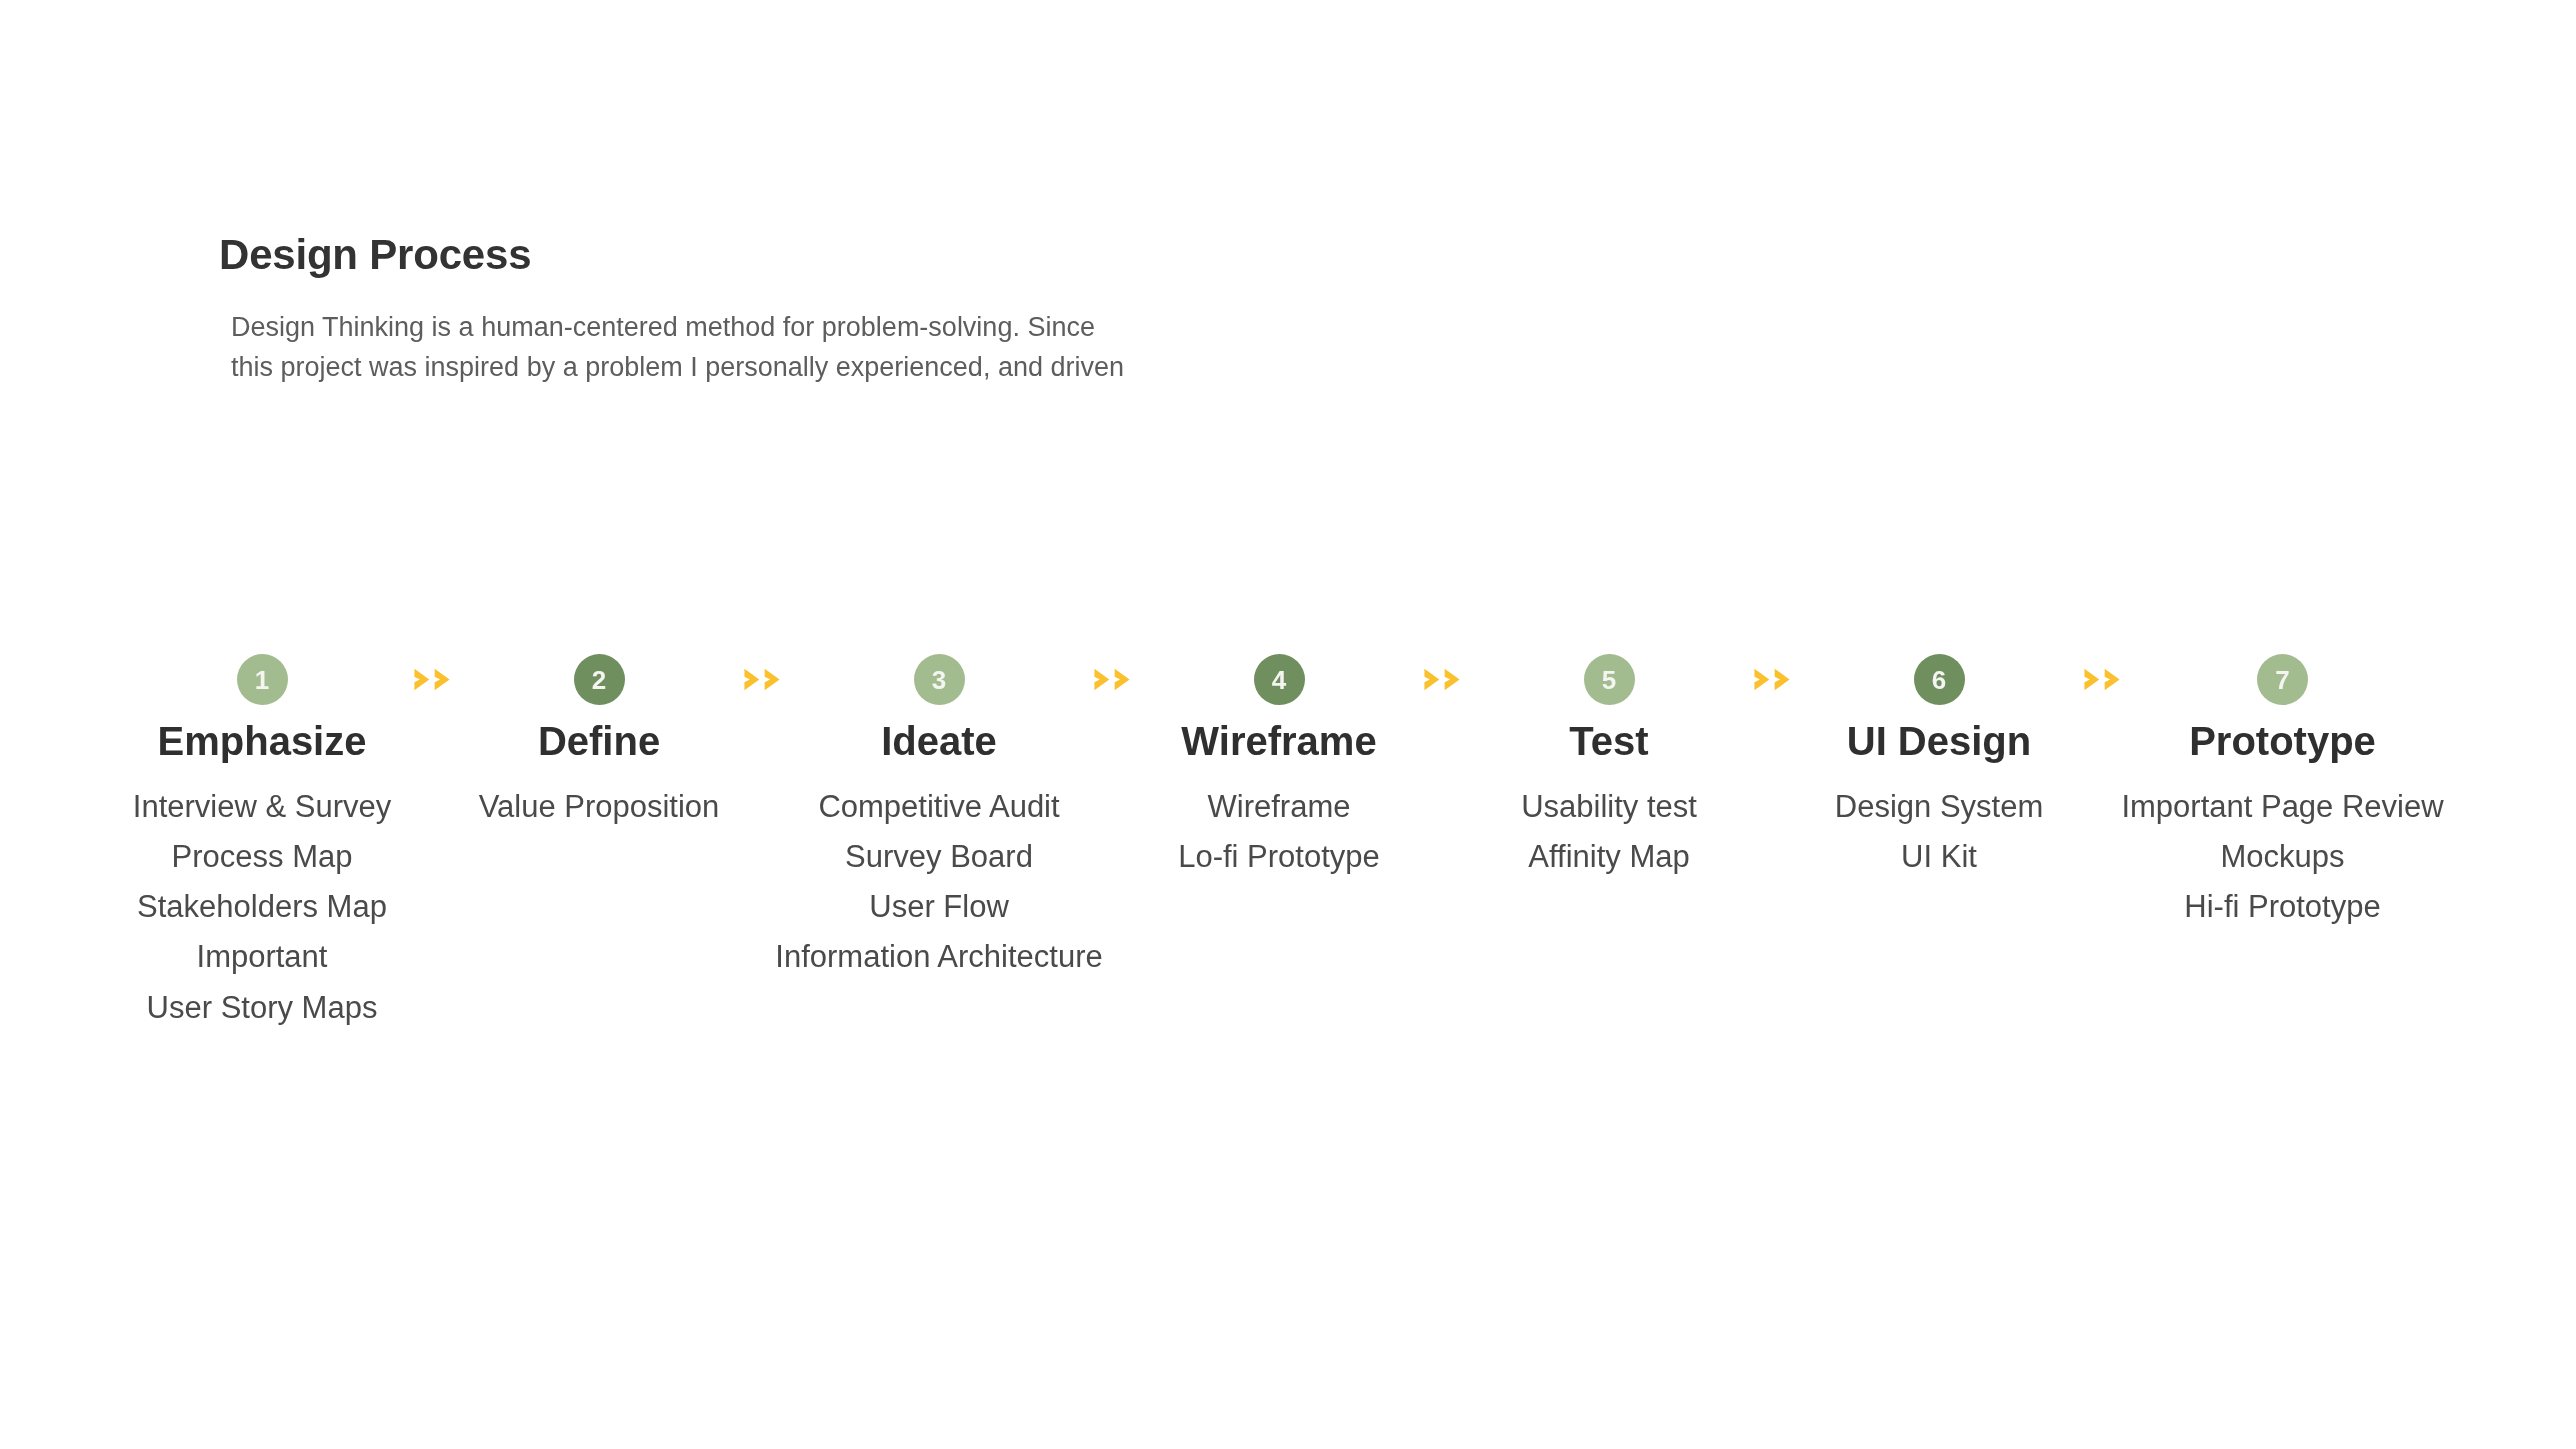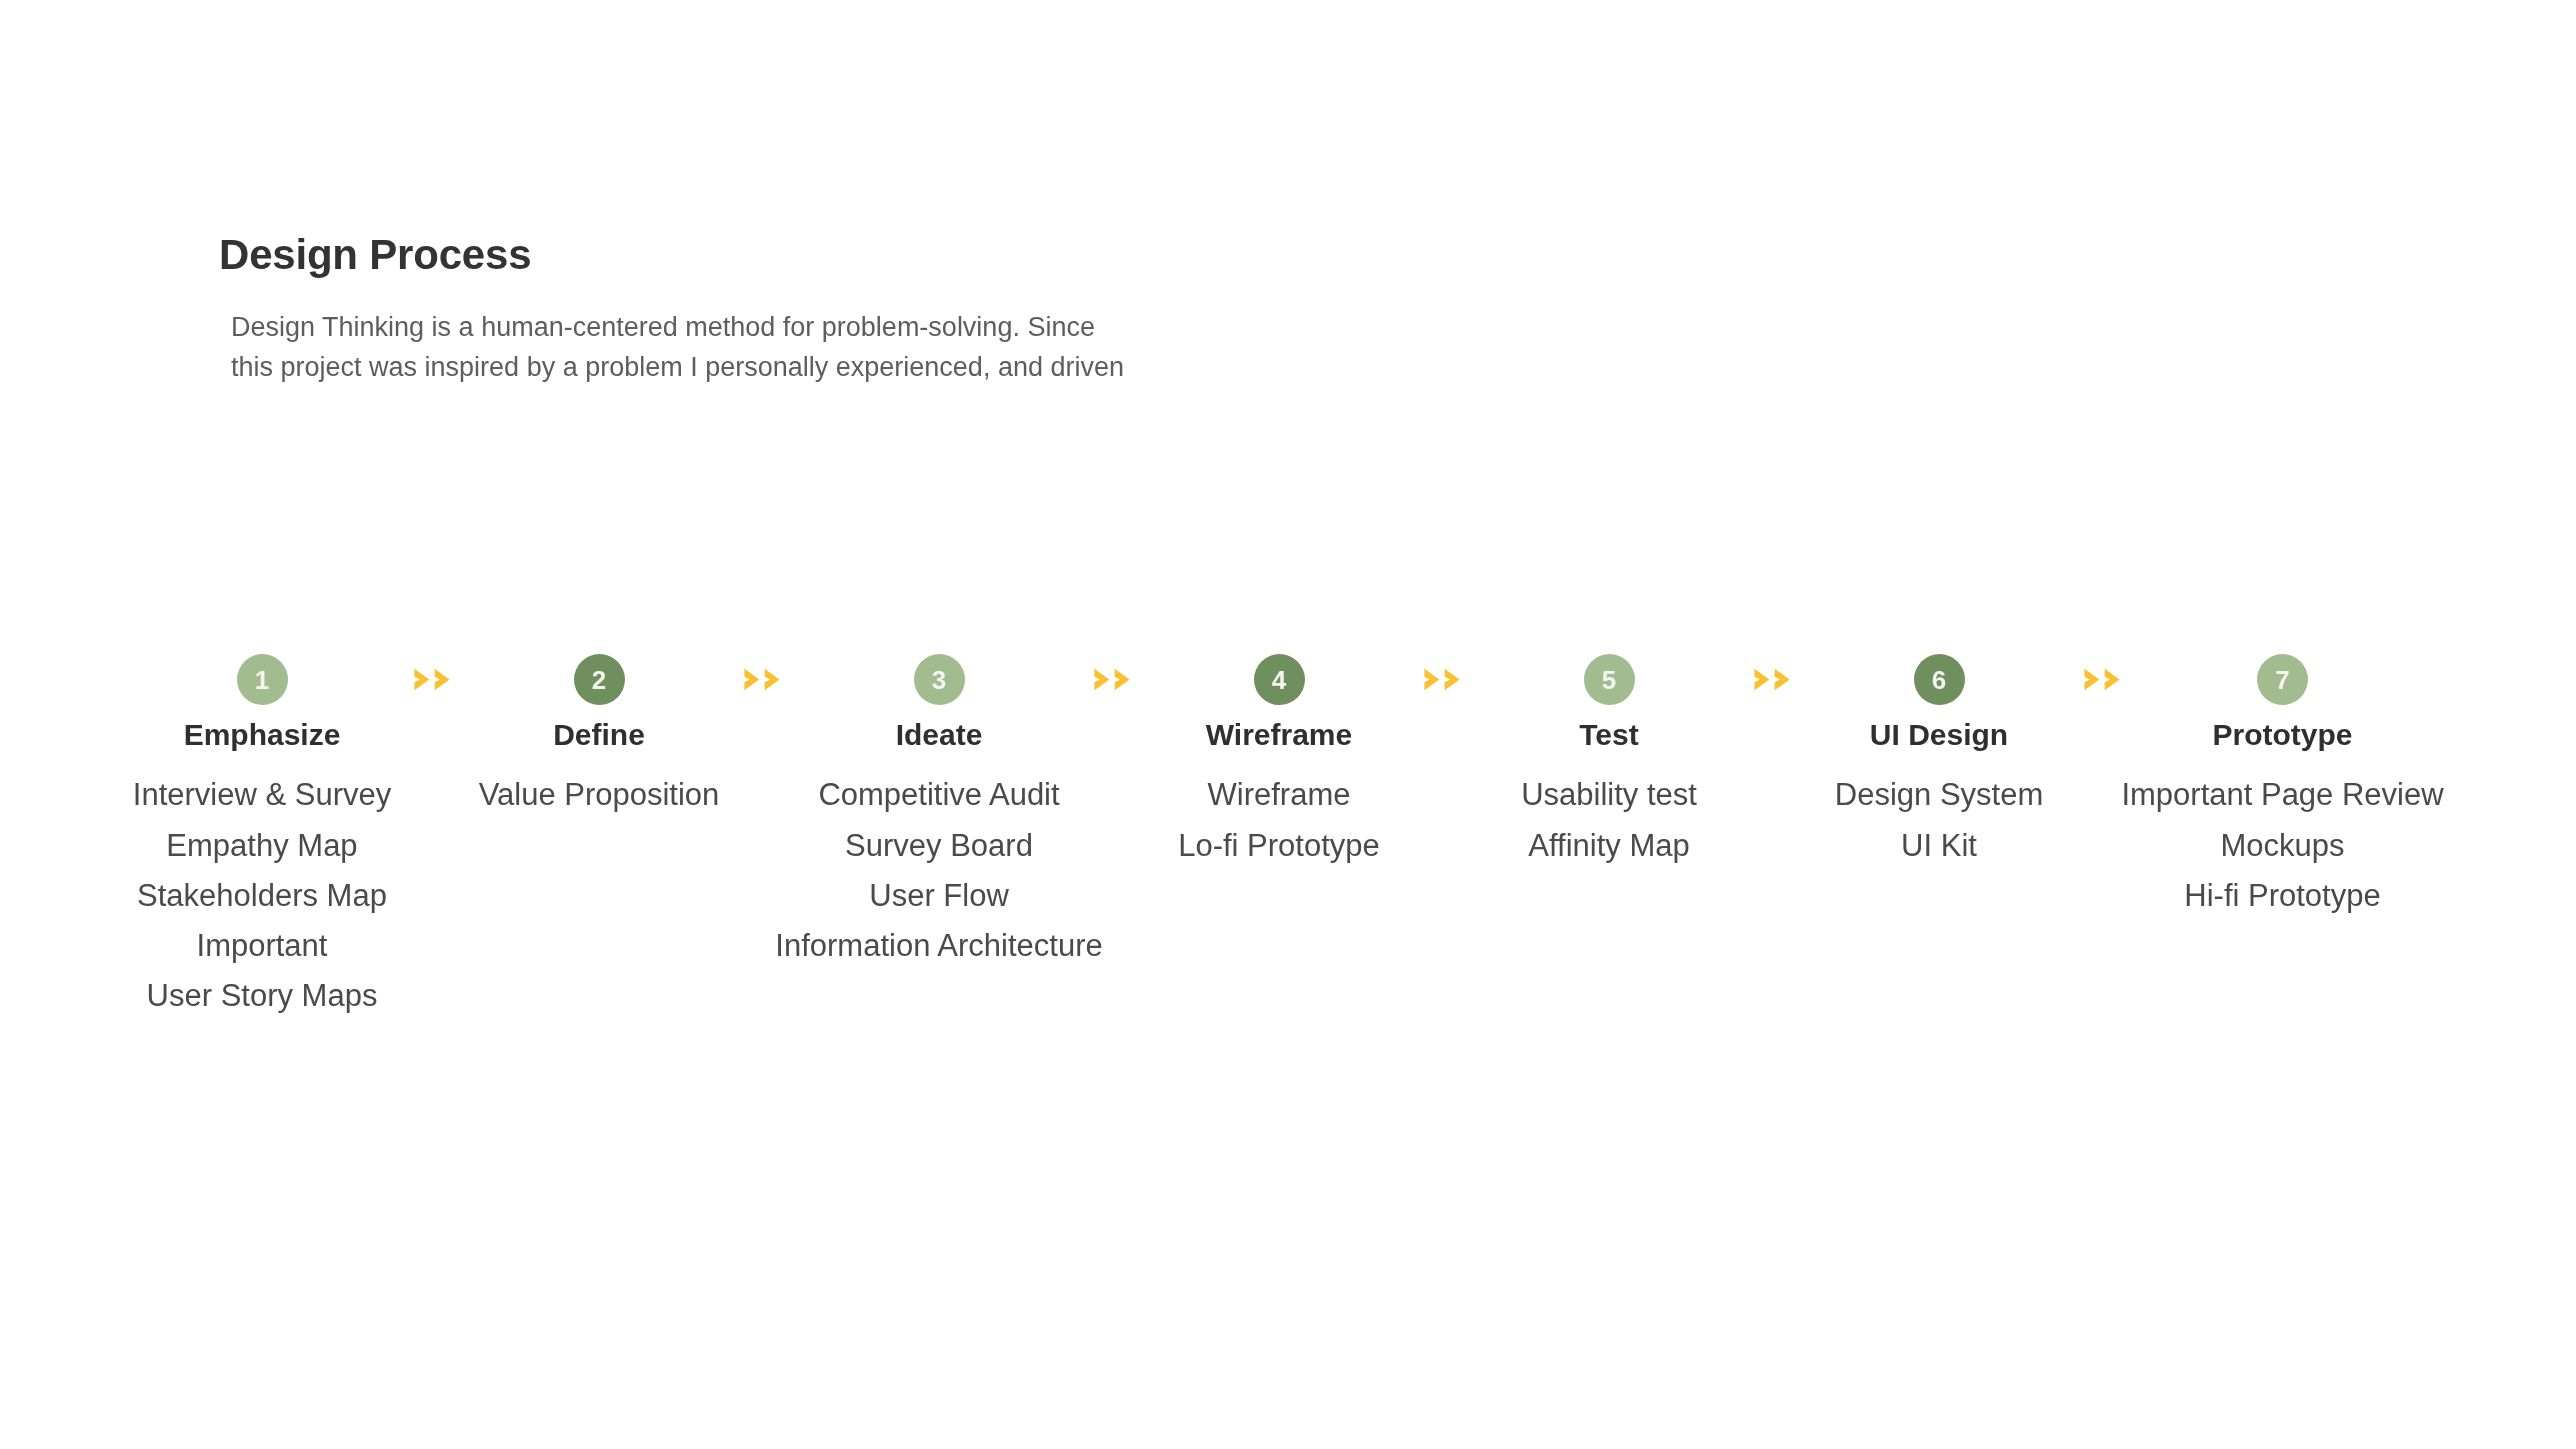--- a/index.html
+++ b/index.html
@@ -76,21 +76,21 @@
     color: #f4f4f0;
     font-size: 26px;
     font-weight: bold;
     line-height: 1;
     margin-bottom: 13.4px;
   }
   .badge.light { background: #a3bc8f; }
   .badge.dark  { background: #6f8f5e; }
 
   .step-title {
-    font-size: 30px;
+    font-size: 40px;
     font-weight: bold;
     color: #2f2f2f;
     line-height: 1.15;
     margin: 0 0 17.4px 0;
     text-align: right;
     white-space: nowrap;
   }
 
   .step-items {
     list-style: none;
@@ -128,21 +128,21 @@
   </p>
 </div>
 
 <div class="process">
 
   <div class="step step-w0">
     <div class="badge light">1</div>
     <div class="step-title">Emphasize</div>
     <ul class="step-items">
       <li>Interview &amp; Survey</li>
-      <li>Empathy Map</li>
+      <li>Process Map</li>
       <li>Stakeholders Map</li>
       <li>Important</li>
       <li>User Story Maps</li>
     </ul>
   </div>
 
   <div class="arrow">
     <svg width="42" height="27" viewBox="0 0 62 40" aria-hidden="true">
       <path d="M2 4 L24 20 L2 36 L2 24 L10 20 L2 16 Z" fill="#fbc02d"></path>
       <path d="M32 4 L54 20 L32 36 L32 24 L40 20 L32 16 Z" fill="#fbc02d"></path>

